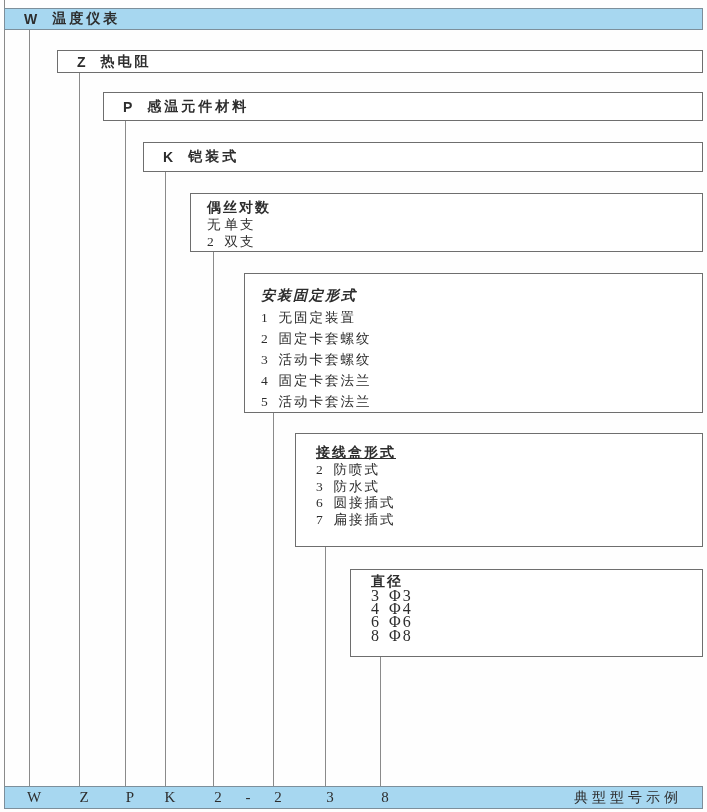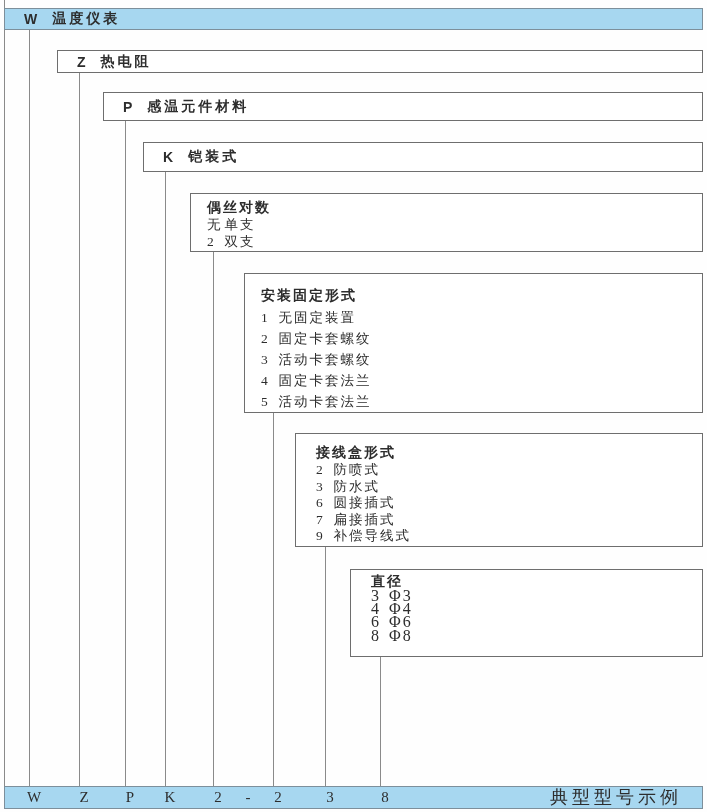--- a/index.html
+++ b/index.html
@@ -27,37 +27,37 @@
   .grp .title{font-family:"Liberation Sans",sans-serif;font-weight:bold;font-size:14px;letter-spacing:2px;}
   .grp .item .icode{display:inline-block;min-width:14px;}
   .grp .item .ilabel{letter-spacing:2px;}
 
   
   #grp-wire-pairs{padding:4px 0 0 16px;}
   #grp-wire-pairs .title{line-height:18px;}
   #grp-wire-pairs .item{line-height:17px;}
 
   #grp-mounting{padding:12px 0 0 16px;}
-  #grp-mounting .title{line-height:18px;margin-bottom:3px;}
+  #grp-mounting .title{line-height:18px;margin-bottom:3px;font-style:italic;}
   #grp-mounting .item{line-height:21px;}
 
   #grp-junction{padding:9px 0 0 20px;}
-  #grp-junction .title{line-height:18px;margin-bottom:1px;}
+  #grp-junction .title{line-height:18px;margin-bottom:1px;text-decoration:underline;}
   #grp-junction .item{line-height:16.5px;}
 
   #grp-diameter{padding:3px 12px 0 20px;}
   #grp-diameter .title{line-height:16px;}
   #grp-diameter .item{line-height:13.2px;font-size:16px;}
 
   
   #example-bar{position:absolute;left:4px;top:786px;width:699px;height:23px;box-sizing:border-box;
                background:var(--bar-blue);border:1px solid var(--blue-border);
                font-family:"Liberation Serif",serif;font-size:15px;}
   #example-bar .ecode{position:absolute;top:0;line-height:21px;transform:translateX(-50%);}
-  #example-bar .caption{position:absolute;right:20px;top:0;line-height:21px;font-size:18px;letter-spacing:4px;}
+  #example-bar .caption{position:absolute;right:20px;top:0;line-height:21px;font-size:14px;letter-spacing:4px;}
 </style>
 </head>
 <body>
 
 <div id="canvas">
 
   <div class="vline" style="left:4px;top:0;height:786px;"></div>
 
   <div class="vline" style="left:29px;top:30px;height:756px;"></div>
   <div class="vline" style="left:79px;top:73px;height:713px;"></div>
@@ -135,24 +135,20 @@
       <span class="ilabel">防水式</span>
     </div>
     <div class="item">
       <span class="icode">6</span>
       <span class="ilabel">圆接插式</span>
     </div>
     <div class="item">
       <span class="icode">7</span>
       <span class="ilabel">扁接插式</span>
     </div>
-    <div class="item">
-      <span class="icode">9</span>
-      <span class="ilabel">补偿导线式</span>
-    </div>
   </div>
 
   <div class="box grp" id="grp-diameter" style="left:350px;top:569px;width:353px;height:88px;">
     <div class="title">直径</div>
     <div class="item">
       <span class="icode">3</span>
       <span class="ilabel">Φ3</span>
     </div>
     <div class="item">
       <span class="icode">4</span>

